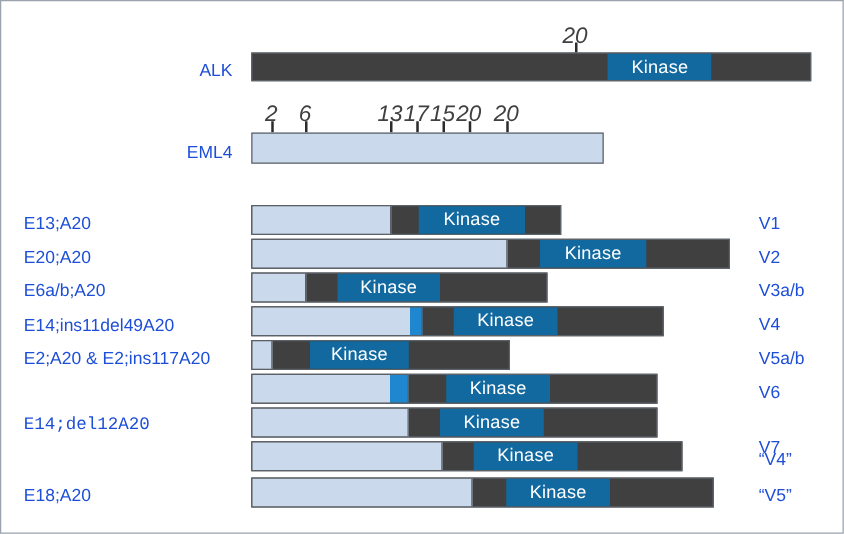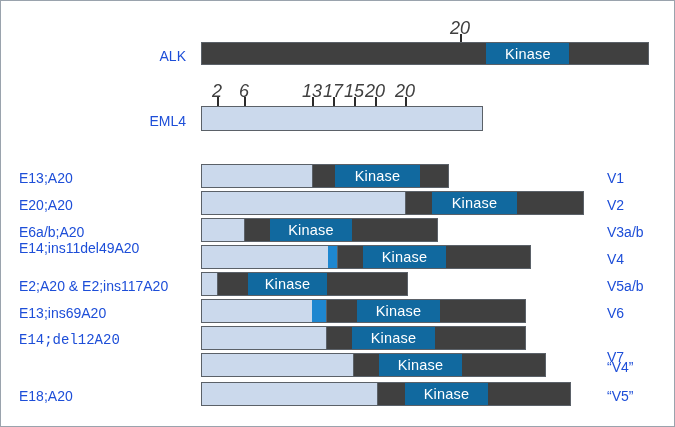--- a/index.html
+++ b/index.html
@@ -114,36 +114,35 @@
   </div>
   <div class="lbl lbl-right" style="left:606px;top:197px;">V2</div>
 
   <div class="lbl" style="left:18px;top:224px;">E6a/b;A20</div>
   <div class="track" style="left:200px;top:217px;width:237px;height:24px;">
     <div class="seg seg-eml4 seg-edge-r" style="left:0;width:43px;"></div>
     <div class="seg seg-kinase" style="left:68px;width:82px;">Kinase</div>
   </div>
   <div class="lbl lbl-right" style="left:606px;top:224px;">V3a/b</div>
 
-  <div class="lbl" style="left:18px;top:240px;">E14;ins11del49A20</div>
+  <div class="lbl" style="left:18px;top:252px;">E14;ins11del49A20</div>
   <div class="track" style="left:200px;top:244px;width:330px;height:24px;">
     <div class="seg seg-eml4" style="left:0;width:126px;"></div>
     <div class="seg seg-ins seg-edge-r" style="left:126px;width:10px;"></div>
     <div class="seg seg-kinase" style="left:161px;width:83px;">Kinase</div>
   </div>
   <div class="lbl lbl-right" style="left:606px;top:251px;">V4</div>
 
   <div class="lbl" style="left:18px;top:278px;text-align:right;">E2;A20 &amp; E2;ins117A20</div>
   <div class="track" style="left:200px;top:271px;width:207px;height:24px;">
     <div class="seg seg-eml4 seg-edge-r" style="left:0;width:16px;"></div>
     <div class="seg seg-kinase" style="left:46px;width:79px;">Kinase</div>
   </div>
   <div class="lbl lbl-right" style="left:606px;top:278px;">V5a/b</div>
 
-  <div class="lbl" style="left:18px;top:305px;">E13;ins69A20</div>
   <div class="track" style="left:200px;top:298px;width:325px;height:24px;">
     <div class="seg seg-eml4" style="left:0;width:110px;"></div>
     <div class="seg seg-ins seg-edge-r" style="left:110px;width:15px;"></div>
     <div class="seg seg-kinase" style="left:155px;width:83px;">Kinase</div>
   </div>
   <div class="lbl lbl-right" style="left:606px;top:305px;">V6</div>
 
   <div class="lbl" style="left:18px;top:332px;font-family:Liberation Mono, monospace;">E14;del12A20</div>
   <div class="track" style="left:200px;top:325px;width:325px;height:24px;">
     <div class="seg seg-eml4 seg-edge-r" style="left:0;width:125px;"></div>

